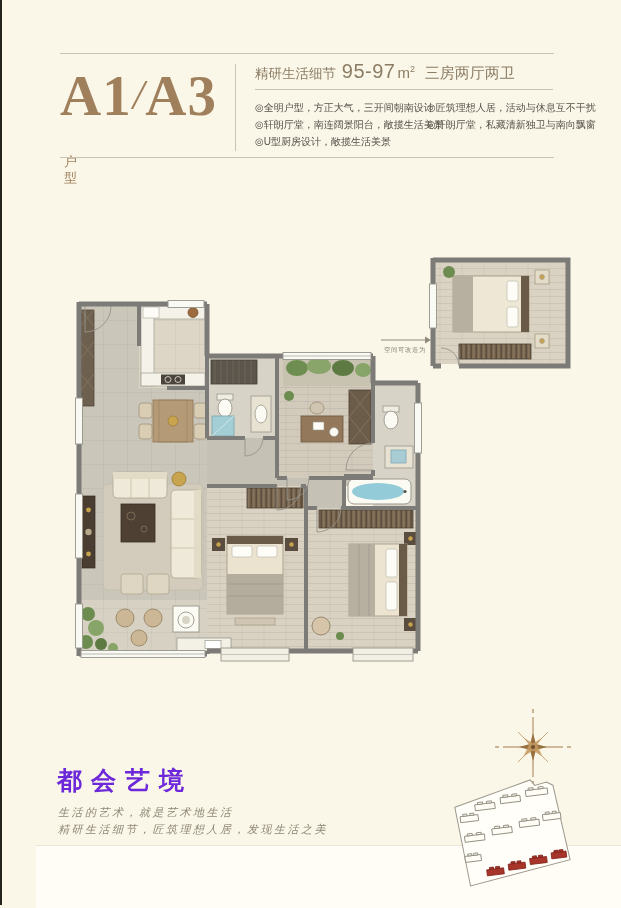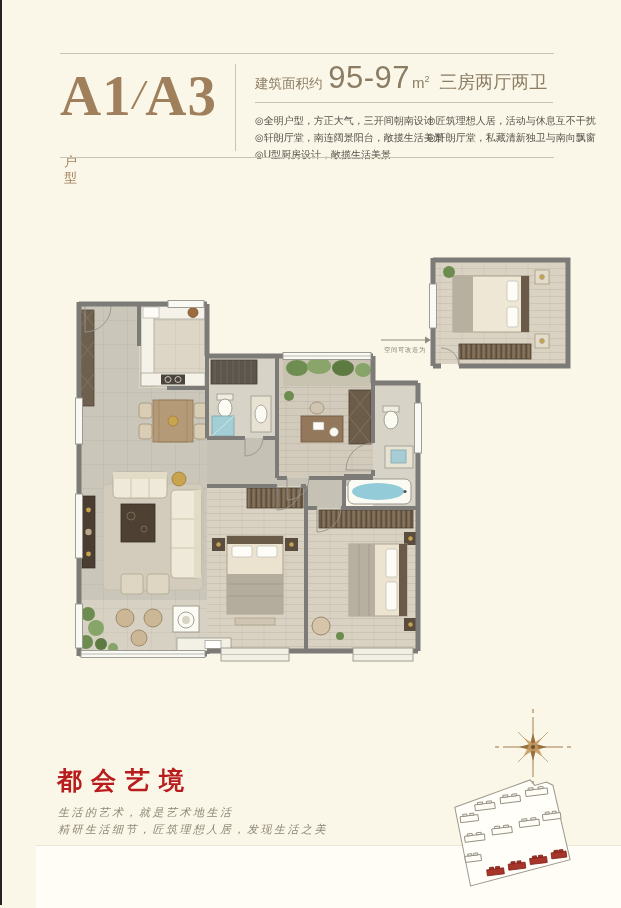--- a/index.html
+++ b/index.html
@@ -19,32 +19,32 @@
   .v-divider { position:absolute; left:235px; top:64px; width:1px; height:87px; background:#c9c4b2; }
 
   .title-block { position:absolute; left:60px; top:63px; width:170px; color:#a0805c; }
   .t-main { font-family:"Liberation Serif","DejaVu Serif",serif; font-size:57px; font-weight:bold; letter-spacing:1px; }
   .t-slash { font-family:"Liberation Serif","DejaVu Serif",serif; font-size:42px; font-weight:normal; font-style:italic; position:relative; top:-6px; margin:0 1px; }
   .t-suffix { display:inline-block; vertical-align:top; margin-top:26px; margin-left:4px;
     font-size:13px; letter-spacing:1px; width:1.05em; word-break:break-all; line-height:1.2; color:#a0805c; }
 
   .desc-block { position:absolute; left:255px; top:60px; width:300px; }
   .area-line { color:#8b7c64; font-size:13.5px; white-space:nowrap; }
-  .area-val { font-size:31px; letter-spacing:0.5px; margin:0 2px; }
+  .area-val { font-size:20px; letter-spacing:0.5px; margin:0 2px; }
   .area-unit { font-size:15px; }
   .area-unit sup { font-size:9px; }
-  .area-rooms { margin-left:6px; font-size:18px; }
+  .area-rooms { margin-left:6px; font-size:15px; }
   .area-underline { margin-top:6px; width:298px; height:1px; background:#c9c4b2; }
   .bullets { display:flex; margin-top:9px; color:#55524a; }
   .bullet-col-1 { width:172px; }
   .bullet-col-2 { width:126px; }
   .bullet { font-size:10px; line-height:17px; white-space:nowrap; letter-spacing:0; }
 
   
-  .footer-title { position:absolute; left:57px; top:764px; font-size:25px; font-weight:bold; letter-spacing:9px; color:#b91c1c; }
+  .footer-title { position:absolute; left:57px; top:764px; font-size:25px; font-weight:bold; letter-spacing:9px; color:#6d28d9; }
   .footer-slogans { position:absolute; left:58px; top:804px; color:#8d8775; font-size:11px; letter-spacing:2.5px; line-height:17px;font-style:italic; }
 
   
   svg { position:absolute; display:block; }
   .fp { left:55px; top:248px; }
   .corner-art { left:438px; top:695px; }
   text.note { font-size:6.5px; fill:#8f8a7c; letter-spacing:0.5px; }
 </style>
 </head>
 <body>
@@ -56,21 +56,21 @@
   <div class="rule rule-top"></div>
 
   <div class="title-block">
     <span class="t-main">A1</span><span class="t-slash">/</span><span class="t-main">A3</span><span class="t-suffix">户型</span>
   </div>
 
   <div class="v-divider"></div>
 
   <div class="desc-block">
     <div class="area-line">
-      <span>建筑面积约</span>
+      <span>精研生活细节</span>
       <span class="area-val">95-97</span><span class="area-unit"><span>m</span><sup>2</sup></span>
       <span class="area-rooms">三房两厅两卫</span>
     </div>
     <div class="area-underline"></div>
     <div class="bullets">
       <div class="bullet-col-1">
         <div class="bullet">◎全明户型，方正大气，三开间朝南设计</div>
         <div class="bullet">◎轩朗厅堂，南连阔景阳台，敞揽生活美景</div>
         <div class="bullet">◎U型厨房设计，敞揽生活美景</div>
       </div>

